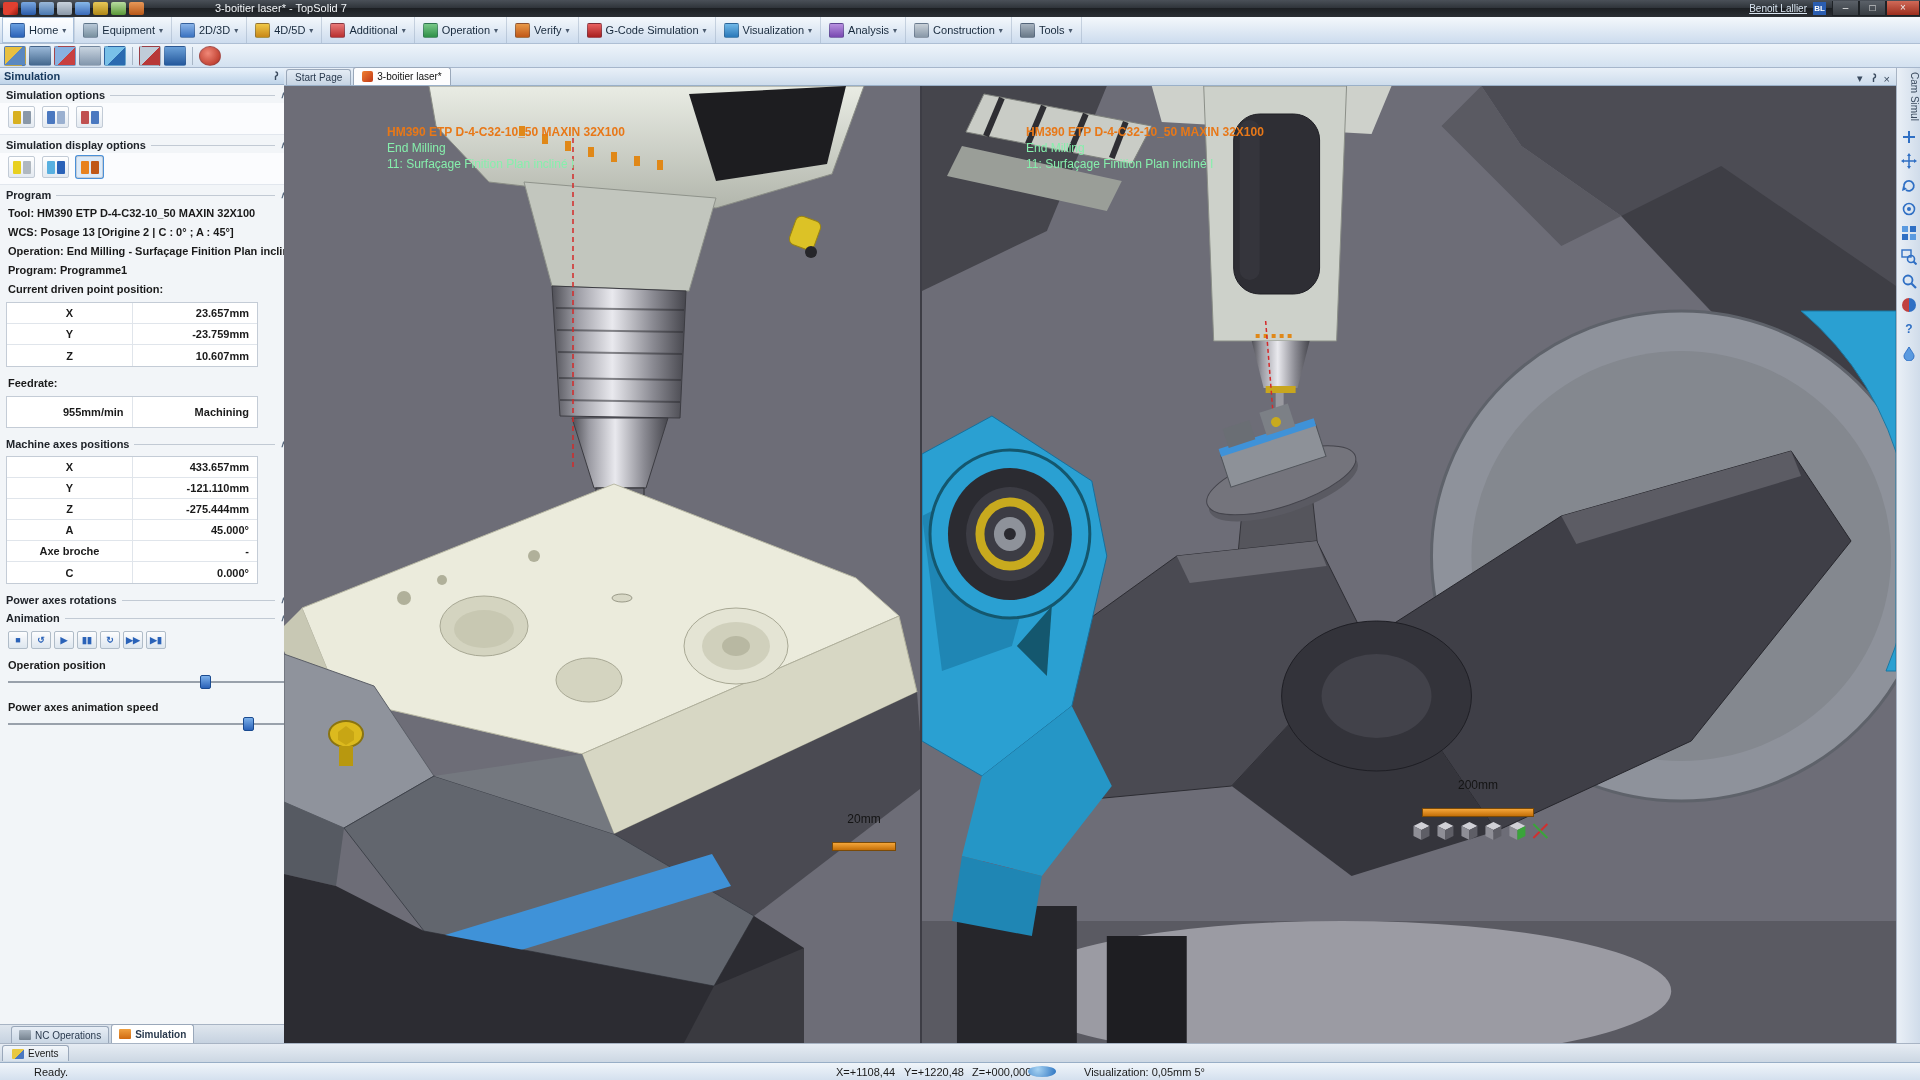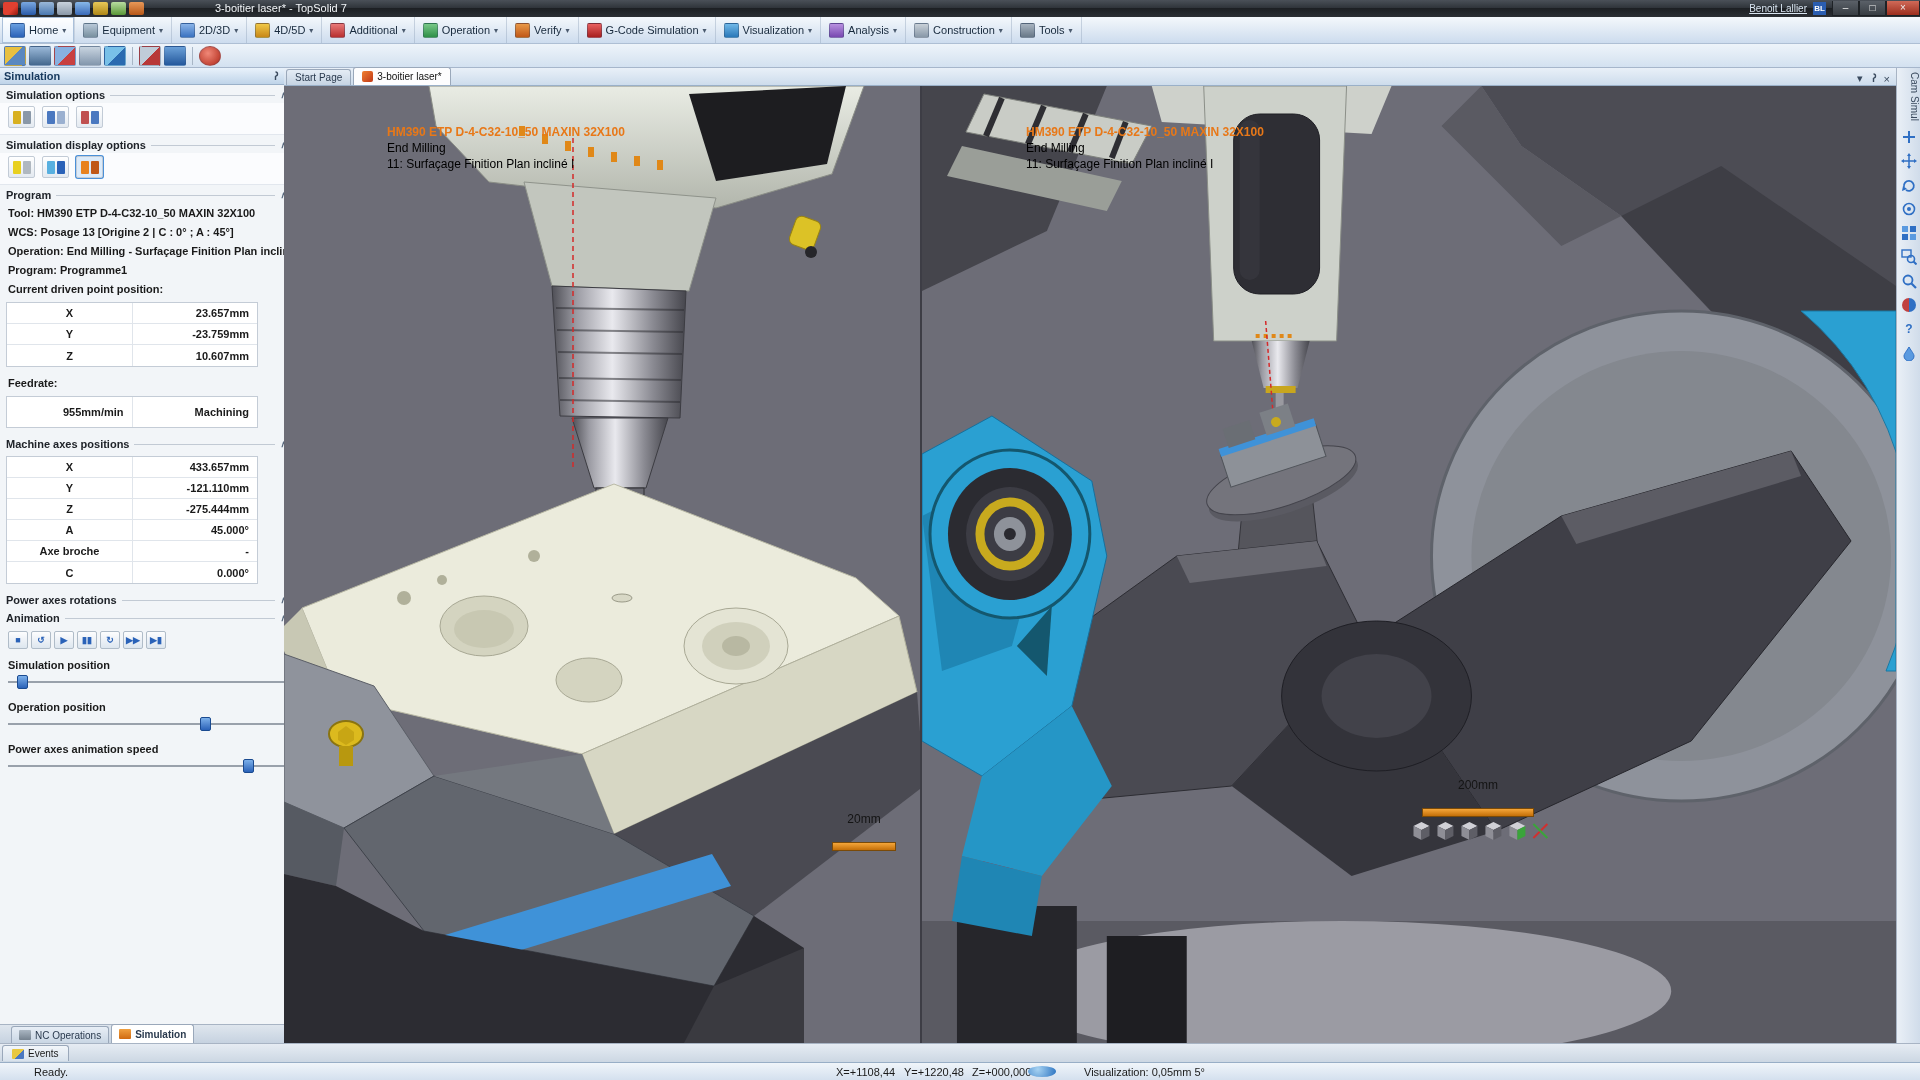--- a/index.html
+++ b/index.html
@@ -97,21 +97,21 @@
   .dticon { width:11px; height:11px; border-radius:2px; }
   .dt-right { margin-left:auto; display:flex; gap:6px; padding-right:6px; align-items:center; color:#3a4a5e; }
   .viewports { position:absolute; left:0; right:0; top:18px; bottom:0; background:#6d6d77; display:flex; }
   .vp { position:relative; overflow:hidden; }
   .vp-left { width:636px; }
   .vp-div { width:2px; background:#3d3d45; }
   .vp-right { flex:1; }
   .scene { position:absolute; inset:0; width:100%; height:100%; display:block; }
   .vp-overlay { position:absolute; top:14px; width:420px; text-align:left; line-height:16px; pointer-events:none;margin-top:24px; }
   .ov1 { color:#e87818; font-weight:bold; font-size:12px; }
-  .ov2, .ov3 { color:#000000; font-size:12px; }
+  .ov2, .ov3 { color:#86efac; font-size:12px; }
   .vp-scale { position:absolute; text-align:center; }
   .vp-scale .txt { color:#141414; font-size:12px; margin-bottom:16px; }
   .vp-scale .bar { height:9px; background:linear-gradient(#f5a63a,#c46f08); border:1px solid #7a4a08; }
 
   
   .rail { position:absolute; right:0; top:0; width:24px; bottom:19px; background:linear-gradient(90deg,#eaf0f7,#d0dcea);
     border-left:1px solid #a8b4c4; }
   .rail-label { position:absolute; top:4px; right:0px; writing-mode:vertical-rl; font-size:10px; color:#3a4a5e; }
   .rail-icons { position:absolute; left:1px; top:60px; display:flex; flex-direction:column; gap:6px; align-items:center; width:22px; }
   .rli { width:18px; height:18px; display:flex; align-items:center; justify-content:center; }
@@ -360,26 +360,20 @@
         <span class="abtn">■</span>
         <span class="abtn">↺</span>
         <span class="abtn">▶</span>
         <span class="abtn">▮▮</span>
         <span class="abtn">↻</span>
         <span class="abtn">▶▶</span>
         <span class="abtn">▶▮</span>
         <span class="aeject">▲</span>
       </div>
 
-      <div class="sliderbox">
-        <div class="slabel">Simulation position</div>
-        <div class="strack">
-          <span class="sthumb" style="left:3%"></span>
-        </div>
-      </div>
       <div class="sliderbox">
         <div class="slabel">Operation position</div>
         <div class="strack">
           <span class="sthumb" style="left:67%"></span>
         </div>
       </div>
       <div class="sliderbox">
         <div class="slabel">Power axes animation speed</div>
         <div class="strack">
           <span class="sthumb" style="left:82%"></span>

